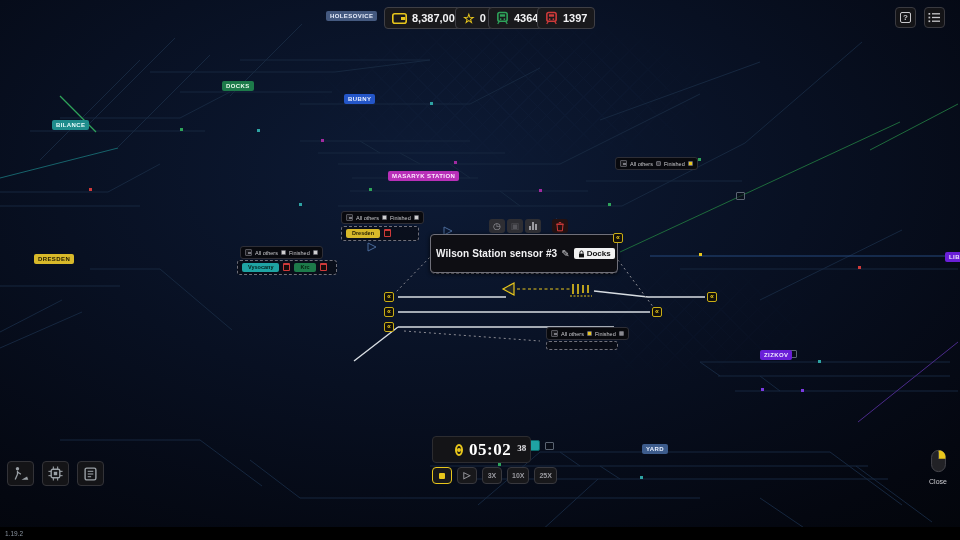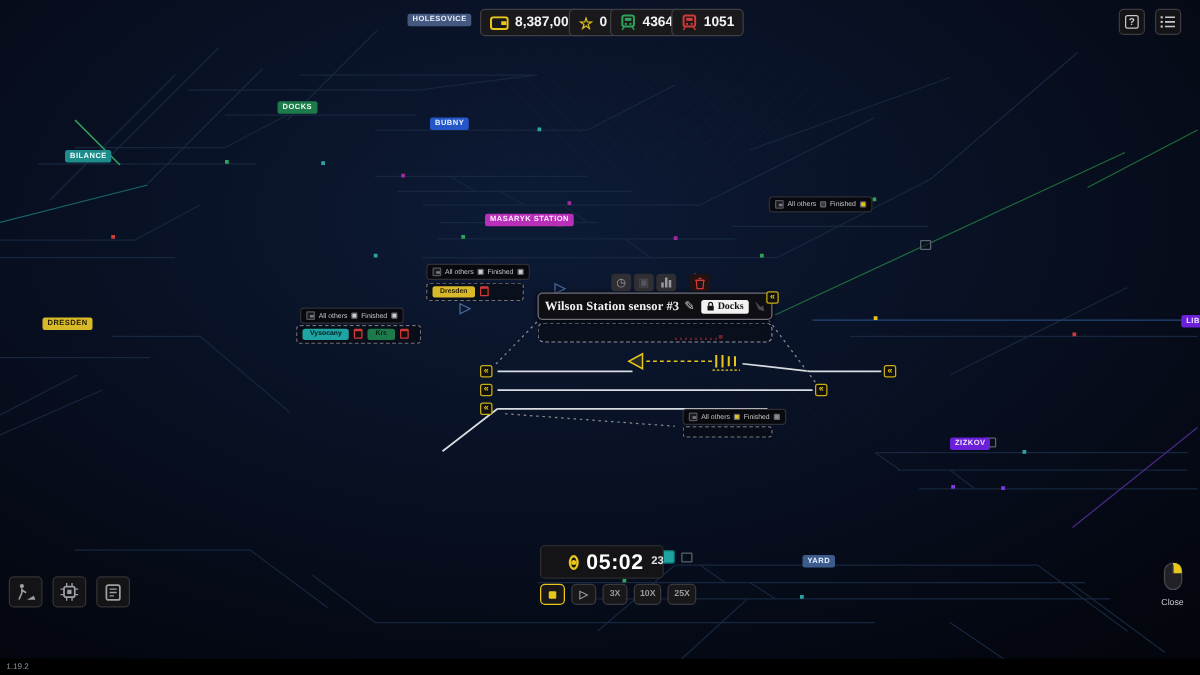--- a/index.html
+++ b/index.html
@@ -40,43 +40,43 @@
                border-radius:1px; display:inline-block; background:#1a0c0c; }
 
   #popup-toolbar { position:absolute; left:489px; top:219px; display:flex; gap:2px; z-index:12; }
   .ptb { width:16px; height:14px; background:#2e2e33; border-radius:3px; display:flex;
          align-items:center; justify-content:center; color:#9a9aa0; font-size:9px; line-height:1; }
   .ptb.disabled { color:#54545a; }
   .ptb.danger { background:#241111; margin-left:9px; }
   .bars { display:flex; align-items:flex-end; gap:1px; height:8px; }
   .bars i { display:block; width:2px; background:#9a9aa0; }
 
-  #popup { position:absolute; left:430px; top:234px; width:188px; height:22px;
+  #popup { position:absolute; left:430px; top:234px; width:188px; height:39px;
            background:#0e0e13; border:1px solid #70707a; border-radius:4px;
            display:flex; align-items:center; gap:4px; padding:0 5px; z-index:11;
-           box-shadow:0 1px 4px rgba(0,0,0,.8);font-family:Liberation Serif, serif; }
+           box-shadow:0 1px 4px rgba(0,0,0,.8); }
   #popup .title { font-size:10px; font-weight:bold; color:#f2f2f4; white-space:nowrap; letter-spacing:.1px; }
   #popup .edit { color:#c8c8cc; font-size:10px; }
   .free-pill { margin-left:auto; background:#f2f2f2; color:#121212; font-size:8px; font-weight:bold;
                border-radius:2px; padding:1.5px 4px; display:flex; align-items:center; gap:2px; line-height:1; }
   #popup-drop { position:absolute; left:430px; top:258px; width:188px; height:16px;
                 border:1px dashed #8a8a94; border-radius:5px; background:rgba(10,10,16,.5); z-index:10; }
 
   .pill { position:absolute; top:7px; height:22px; background:#19191c; border:1px solid #3f3f45;
           border-radius:4px; display:flex; align-items:center; gap:5px; padding:0 7px;
           color:#f2f2f4; font-weight:bold; font-size:11px; z-index:20; }
   .sqbtn { position:absolute; top:7px; width:21px; height:21px; background:#141417;
            border:1px solid #3a3a40; border-radius:4px; display:flex; align-items:center;
            justify-content:center; z-index:20; }
   .qbox { width:11px; height:11px; border:1px solid #c8c8cc; border-radius:2px;
           font-size:8px; font-weight:bold; color:#c8c8cc; line-height:10px; text-align:center; }
 
   #clockpanel { position:absolute; left:432px; top:436px; width:99px; height:27px;
                 background:#141417; border:1px solid #2c2c30; border-radius:4px;
-                display:flex; align-items:center; gap:6px; padding:0 22px; z-index:20; }
+                display:flex; align-items:center; gap:6px; padding:0 22px; z-index:20;font-family:Liberation Serif, serif; }
   .ring { width:12px; height:12px; border:2px solid #e8c61c; border-radius:50%;
           display:flex; align-items:center; justify-content:center; }
   .ring i { display:block; width:4px; height:4px; background:#e8c61c; border-radius:50%; }
   #clockpanel .time { font-size:17px; font-weight:bold; color:#fff; letter-spacing:.5px; line-height:1; }
   #clockpanel .secs { font-size:9px; font-weight:bold; color:#e2e2e6; align-self:flex-start; margin-top:6px; }
 
   #speedrow { position:absolute; left:432px; top:467px; display:flex; gap:5px; z-index:20; }
   .spd { height:17px; min-width:20px; padding:0 4px; background:#18181b; border:1px solid #38383e;
          border-radius:4px; color:#9a9aa0; font-size:7px; font-weight:bold;
          display:flex; align-items:center; justify-content:center; line-height:1; }
@@ -294,21 +294,21 @@
     <span>4364</span>
   </div>
   <div class="pill" style="left:537px;">
     <svg width="13" height="14" viewBox="0 0 14 14">
       <rect x="2" y="1" width="10" height="9.5" rx="2" fill="none" stroke="#cf3a3a" stroke-width="1.7"></rect>
       <rect x="4.2" y="3" width="5.6" height="2.6" fill="#cf3a3a"></rect>
       <circle cx="5" cy="8.2" r="1" fill="#cf3a3a"></circle>
         <circle cx="9" cy="8.2" r="1" fill="#cf3a3a"></circle>
       <path d="M3.4 11l-1.6 2.4M10.6 11l1.6 2.4" stroke="#cf3a3a" stroke-width="1.3"></path>
     </svg>
-    <span>1051</span>
+    <span>1397</span>
   </div>
 
   <div class="sqbtn" style="left:895px;">
     <span class="qbox">?</span>
   </div>
   <div class="sqbtn" style="left:924px;">
     <svg width="13" height="11" viewBox="0 0 13 11">
       <g stroke="#c8c8cc" stroke-width="1.3">
         <line x1="4" y1="1.8" x2="12" y2="1.8"></line>
           <line x1="4" y1="5.5" x2="12" y2="5.5"></line>
@@ -320,21 +320,21 @@
           <rect x="0.5" y="8.4" width="1.7" height="1.7"></rect>
       </g>
     </svg>
   </div>
 
   <div id="clockpanel">
     <span class="ring">
         <i></i>
       </span>
     <span class="time">05:02</span>
-    <span class="secs">23</span>
+    <span class="secs">38</span>
   </div>
   <div id="speedrow">
     <div class="spd active">
         <span class="pausebox"></span>
       </div>
     <div class="spd">
         <span style="font-size:9px;">▷</span>
       </div>
     <div class="spd">3X</div>
     <div class="spd">10X</div>

